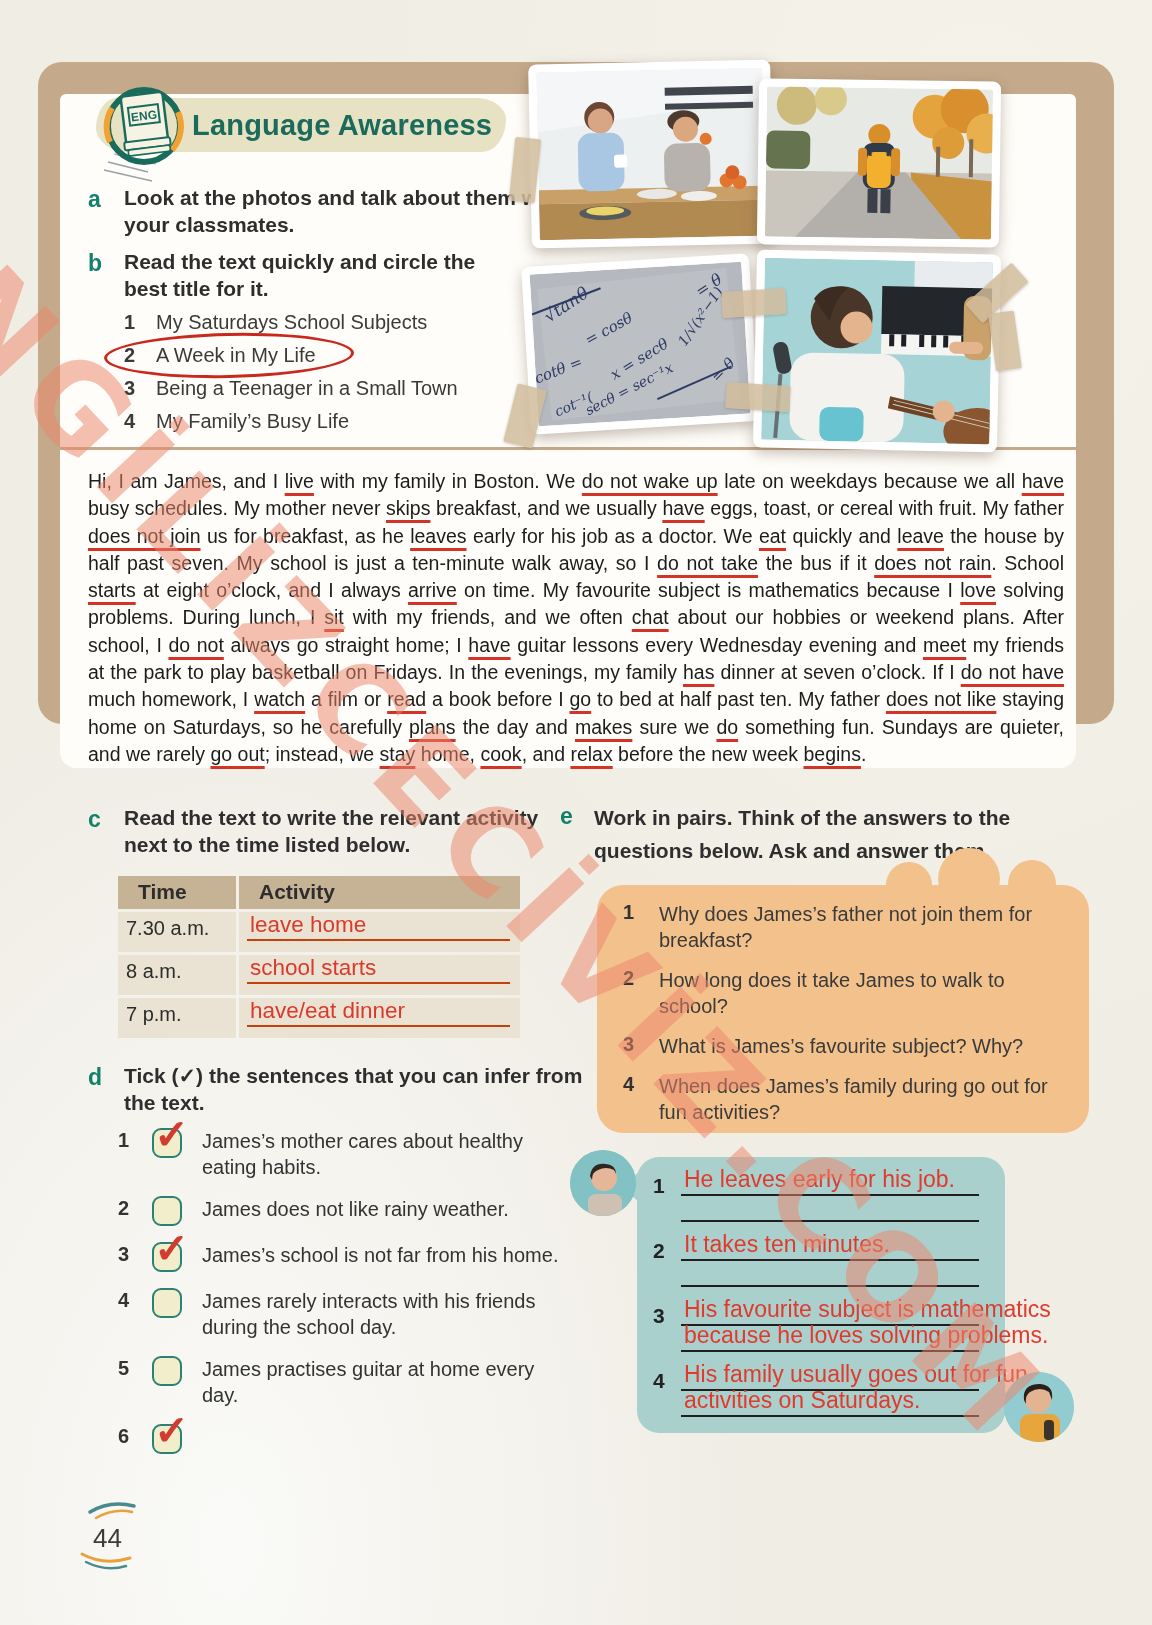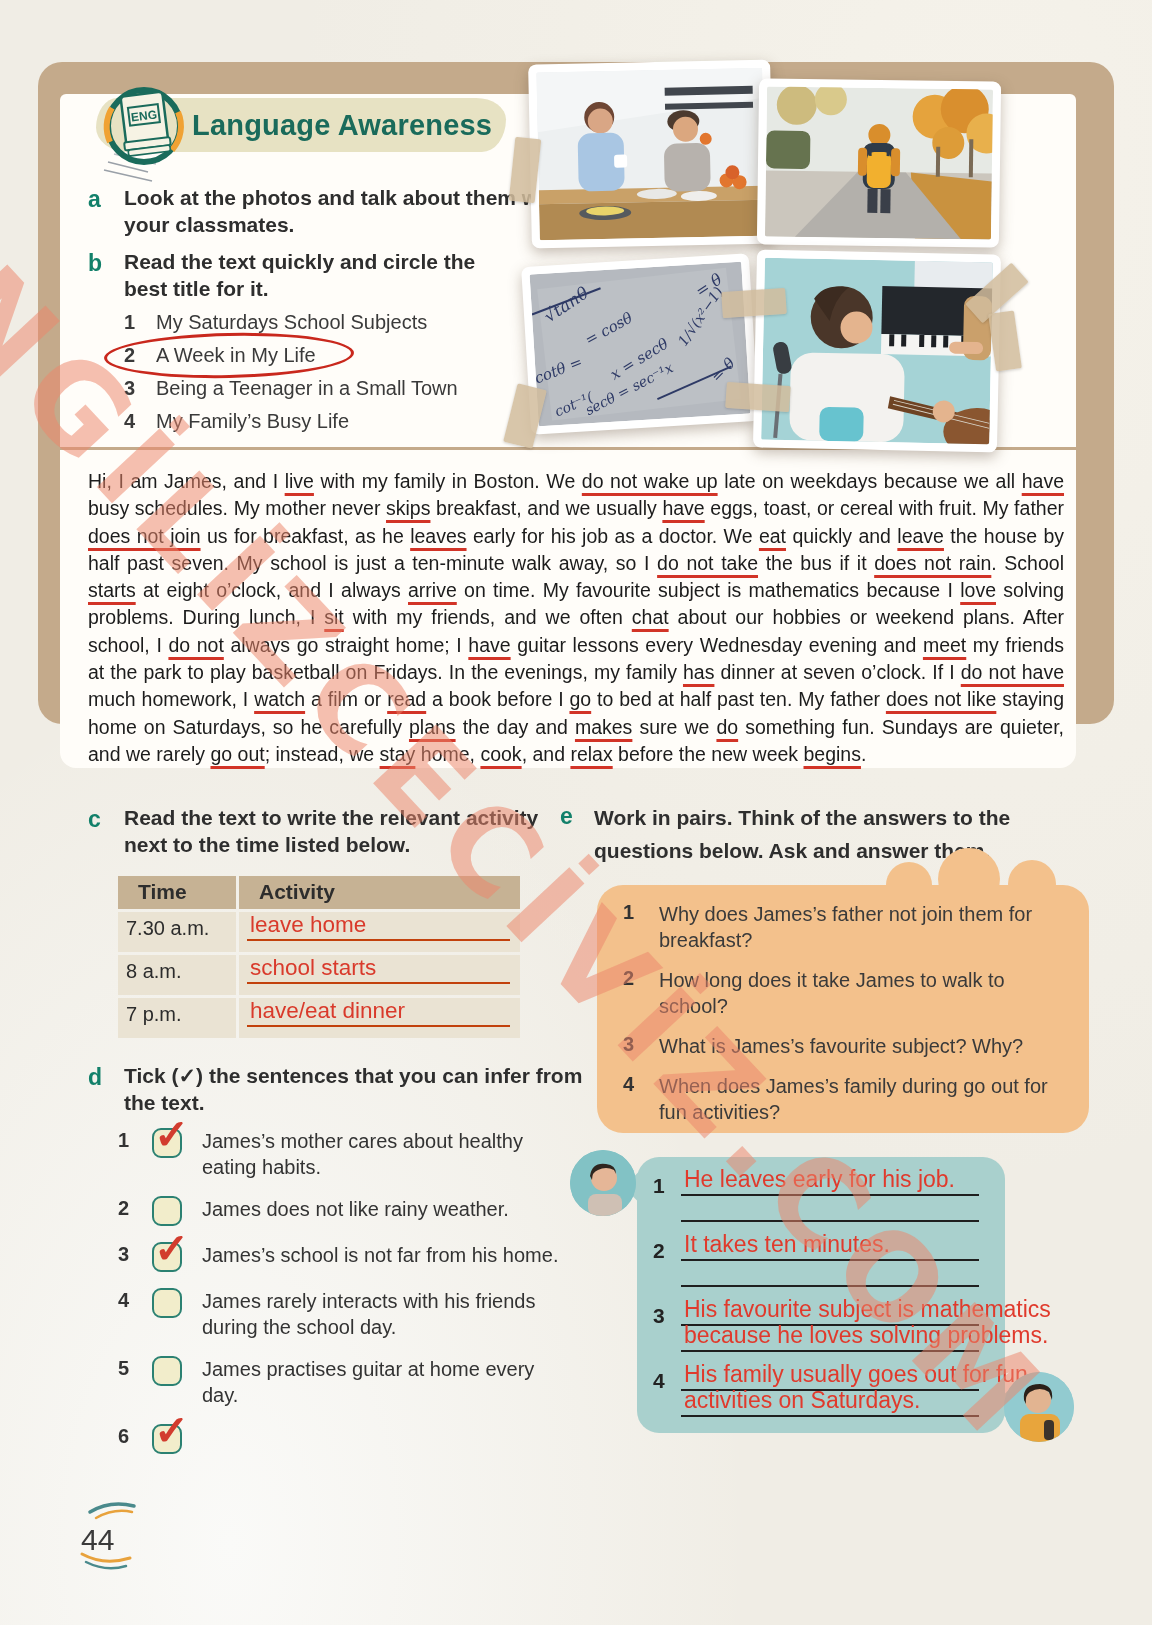--- a/index.html
+++ b/index.html
@@ -88,21 +88,21 @@
   .ans-line .red-hand { font-size:23px; color:#e03a2c; }
   .avatar { position:absolute; border-radius:50%; overflow:hidden; z-index:15; }
   .av-man { left:570px; top:1150px; width:66px; height:66px; background:#82c2c5; }
   .av-boy { left:1004px; top:1372px; width:70px; height:70px; background:#92cbd0; }
 
   
   .scribble { position:absolute; font-family:"DejaVu Serif", serif; font-style:italic;
               color:#2e3a66; font-size:15px; white-space:nowrap; }
 
   
-  .pagenum { left:81px; top:1523px; font-size:30px; color:#3a3a3a; z-index:10; }
+  .pagenum { left:93px; top:1523px; font-size:26px; color:#3a3a3a; z-index:10; }
   .swash { left:68px; top:1492px; z-index:9; }
 
   
   .watermark { position:absolute; left:-22px; top:198px; width:2200px;
                font-size:118px; font-weight:bold; letter-spacing:14px;
                color:rgba(236,134,108,0.52); transform:rotate(47deg); transform-origin:0 0;
                pointer-events:none; z-index:50; font-family:"DejaVu Sans", sans-serif; white-space:nowrap; }
 </style>
 </head>
 <body>

